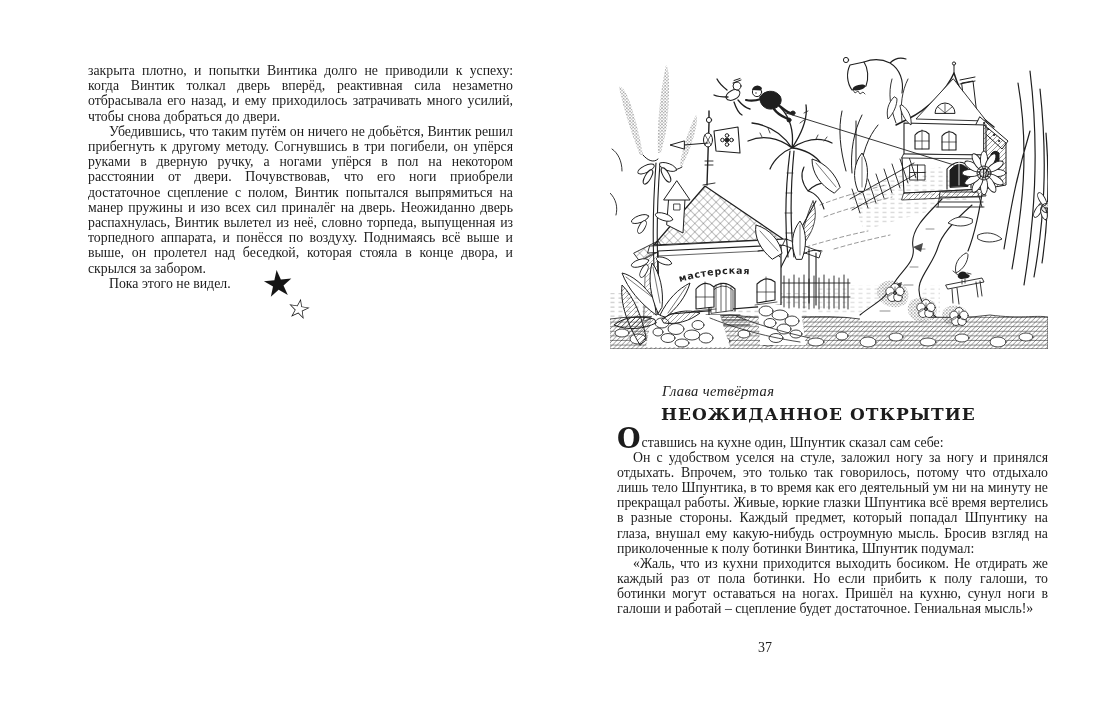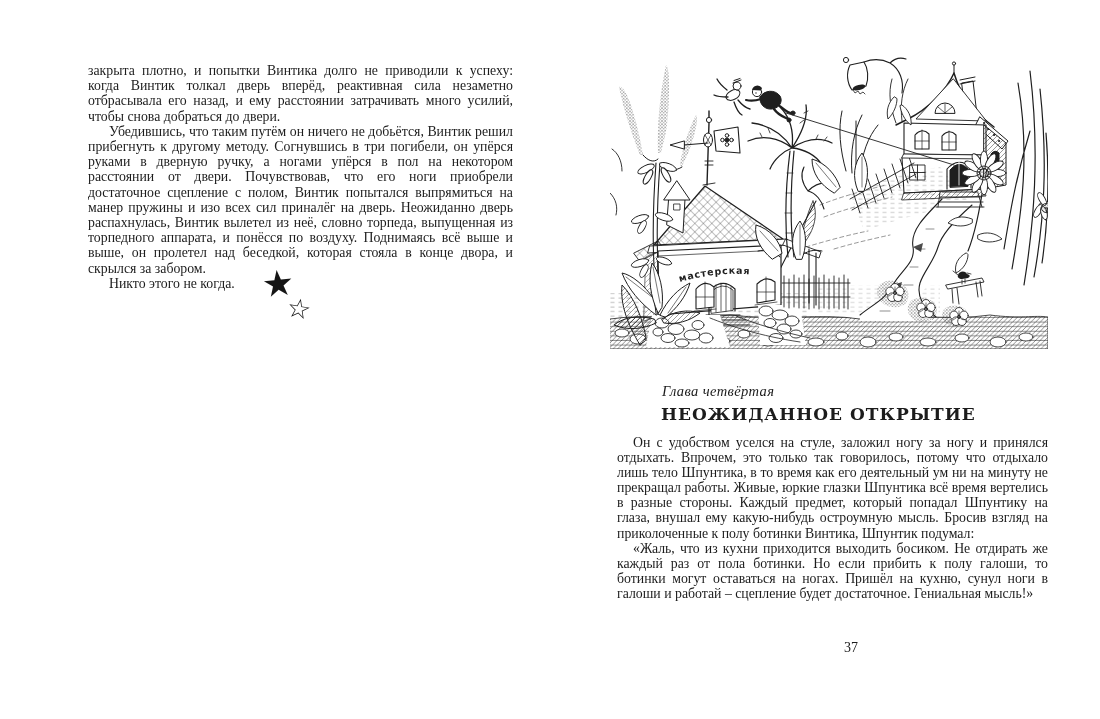--- a/index.html
+++ b/index.html
@@ -21,32 +21,32 @@
   .stars{position:absolute;left:262px;top:266px;width:80px;height:70px;}
   .star{position:absolute;line-height:1;color:#151515;font-family:"DejaVu Sans", sans-serif;}
   .star.filled{left:0;top:0;font-size:36px;transform:rotate(-6deg);}
   .star.outline{left:25px;top:29px;font-size:27px;transform:rotate(10deg);}
   .illustration{position:absolute;left:610px;top:53px;width:438px;height:296px;}
   .chapter-label{position:absolute;left:662px;top:383px;font-style:italic;font-size:14.5px;letter-spacing:.4px;text-align:right;}
   .chapter-title{
     position:absolute;left:661px;top:404px;margin:0;
     font-family:"DejaVu Serif", serif;font-weight:bold;font-size:17px;letter-spacing:1px;
   }
-  .folio{position:absolute;left:758px;top:640px;width:100px;text-align:right;font-size:14px;}
+  .folio{position:absolute;left:758px;top:640px;width:100px;text-align:left;font-size:14px;}
 </style>
 </head>
 <body>
 
 <div class="page">
 
   <div>
     <div class="textblock left-text">
-      <p class="noindent">закрыта плотно, и попытки Винтика долго не приводили к успеху: когда Винтик толкал дверь вперёд, реактивная сила незаметно отбрасывала его назад, и ему расстоянии затрачивать много усилий, чтобы снова добраться до двери.</p>
+      <p class="noindent">закрыта плотно, и попытки Винтика долго не приводили к успеху: когда Винтик толкал дверь вперёд, реактивная сила незаметно отбрасывала его назад, и ему приходилось затрачивать много усилий, чтобы снова добраться до двери.</p>
       <p>Убедившись, что таким путём он ничего не добьётся, Винтик решил прибегнуть к другому методу. Согнувшись в три погибели, он упёрся руками в дверную ручку, а ногами упёрся в пол на некотором расстоянии от двери. Почувствовав, что его ноги приобрели достаточное сцепление с полом, Винтик попытался выпрямиться на манер пружины и изо всех сил приналёг на дверь. Неожиданно дверь распахнулась, Винтик вылетел из неё, словно торпеда, выпущенная из торпедного аппарата, и понёсся по воздуху. Поднимаясь всё выше и выше, он пролетел над беседкой, которая стояла в конце двора, и скрылся за забором.</p>
-      <p>Никто этого не когда.</p>
+      <p>Пока этого не видел.</p>
     </div>
     <div class="stars">
       <span class="star filled">★</span>
       <span class="star outline">☆</span>
     </div>
   </div>
 
   <div>
 
     <svg class="illustration" viewBox="0 0 438 296" xmlns="http://www.w3.org/2000/svg">
@@ -348,19 +348,20 @@
           <path d="M348,222 c1,-4 7,-5 9,-1 c4,1 3,3 1,4 l-6,1 c-3,0 -5,-2 -4,-4 z" fill="#1f1f1f" stroke="none"></path>
           <path d="M357,220 l4,1 M348,222 l-5,-4 M352,227 v4 M355,226 v4" stroke-width="0.8"></path>
         </g>
       </g>
     </svg>
 
     <div class="chapter-label">Глава четвёртая</div>
     <h2 class="chapter-title">НЕОЖИДАННОЕ ОТКРЫТИЕ</h2>
 
     <div class="textblock right-text">
+      <p class="noindent"><span class="initial">О</span><span>ставшись на кухне один, Шпунтик сказал сам себе:</span></p>
       <p>Он с удобством уселся на стуле, заложил ногу за ногу и принялся отдыхать. Впрочем, это только так говорилось, потому что отдыхало лишь тело Шпунтика, в то время как его деятельный ум ни на минуту не прекращал работы. Живые, юркие глазки Шпунтика всё время вертелись в разные стороны. Каждый предмет, который попадал Шпунтику на глаза, внушал ему какую-нибудь остроумную мысль. Бросив взгляд на приколоченные к полу ботинки Винтика, Шпунтик подумал:</p>
       <p>«Жаль, что из кухни приходится выходить босиком. Не отдирать же каждый раз от пола ботинки. Но если прибить к полу галоши, то ботинки могут оставаться на ногах. Пришёл на кухню, сунул ноги в галоши и работай – сцепление будет достаточное. Гениальная мысль!»</p>
     </div>
 
     <div class="folio">37</div>
   </div>
 </div>
 
 </body></html>

